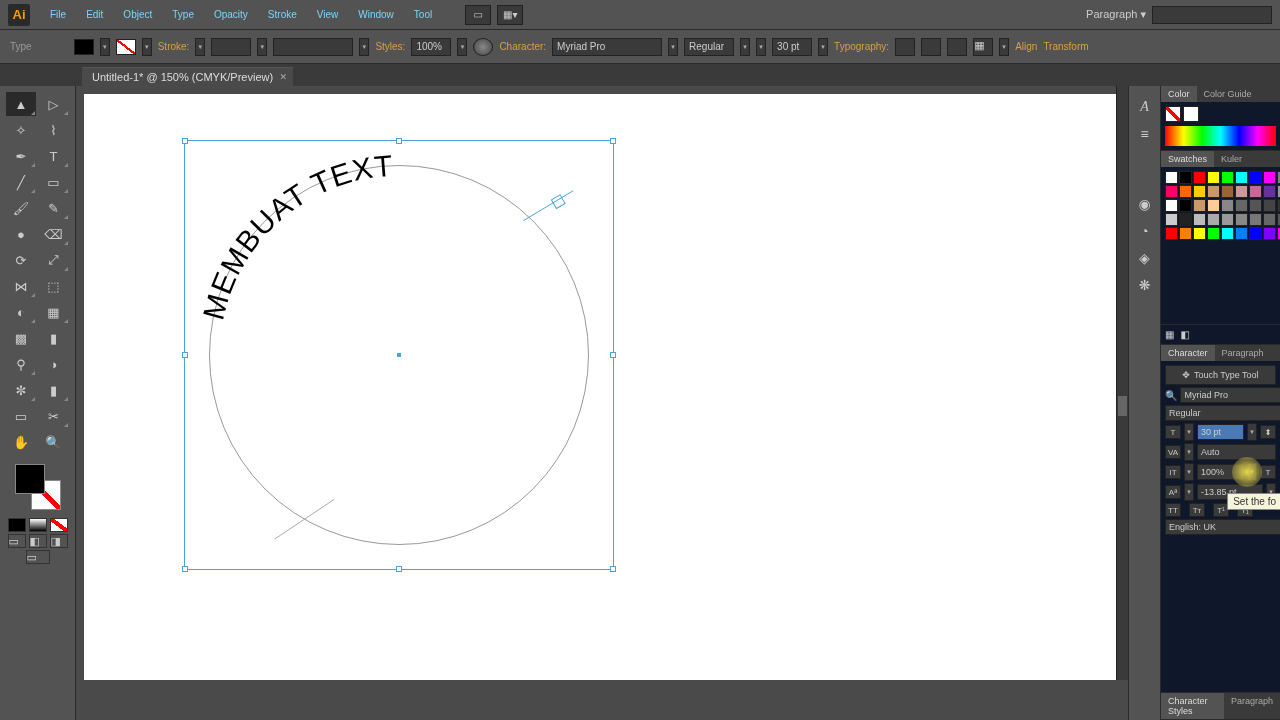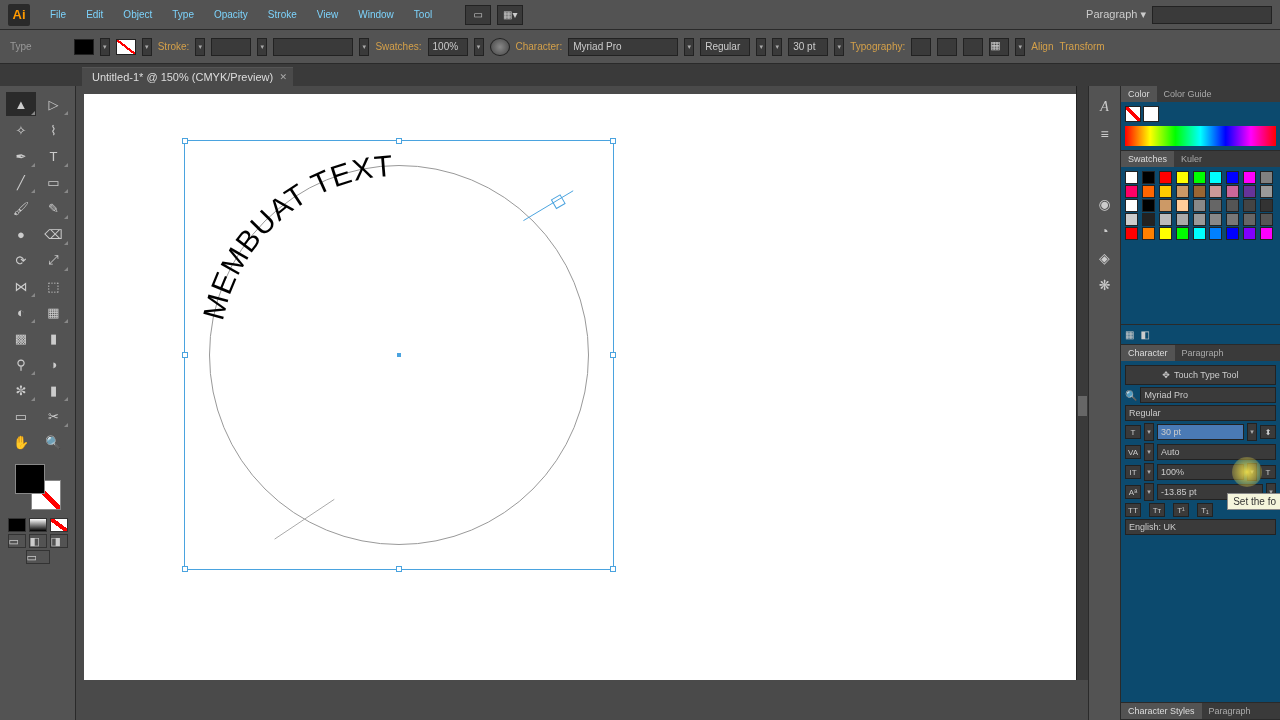--- a/index.html
+++ b/index.html
@@ -61,21 +61,21 @@
 .circle-path { position: absolute; left: 50%; top: 50%; width: 380px; height: 380px; margin: -190px 0 0 -190px; border: 1px solid #999; border-radius: 50%; }
 .text-svg { position: absolute; left: 0; top: 0; width: 100%; height: 100%; }
 .vscroll { position: absolute; right: 0; top: 0; bottom: 40px; width: 12px; background: #3a3a3a; border-left: 1px solid #222; }
 .vscroll-thumb { position: absolute; left: 1px; right: 1px; top: 310px; height: 20px; background: #666; }
 .below-canvas { position: absolute; left: 8px; right: 12px; bottom: 0; height: 40px; background: #4a4a4a; }
 
 
 .dock-strip { width: 32px; background: #535353; border-left: 1px solid #2a2a2a; padding-top: 6px; }
 .dock-icon { width: 24px; height: 24px; margin: 3px auto; display: flex; align-items: center; justify-content: center; color: #ccc; font-size: 14px; }
 
-.panels { width: 160px; background: #0c4a6e; border-left: 1px solid #2a2a2a; display: flex; flex-direction: column; font-size: 10px; }
+.panels { width: 120px; background: #0f172a; border-left: 1px solid #2a2a2a; display: flex; flex-direction: column; font-size: 10px; }
 .panel { border-bottom: 1px solid #2a2a2a; }
 .panel-tabs { display: flex; background: #3a3a3a; }
 .panel-tab { padding: 3px 7px; font-size: 9px; color: #aaa; }
 .panel-tab.active { background: #535353; color: #ddd; }
 .panel-body { padding: 4px; }
 
 .color-body { display: flex; gap: 4px; flex-direction: column; }
 .color-swatches-mini { display: flex; gap: 2px; }
 .col-sq { width: 16px; height: 16px; border: 1px solid #222; }
 .spectrum { height: 20px; background: linear-gradient(to right, red, yellow, lime, cyan, blue, magenta, red); }
@@ -120,21 +120,21 @@
   <div class="swatch black"></div>
   <div class="ctrl-dd"></div>
   <div class="swatch none"></div>
   <div class="ctrl-dd"></div>
   <span class="ctrl-label orange">Stroke:</span>
   <div class="ctrl-dd"></div>
   <input class="ctrl-input" style="width: 40px;">
   <div class="ctrl-dd"></div>
   <input class="ctrl-input" style="width: 80px;">
   <div class="ctrl-dd"></div>
-  <span class="ctrl-label orange">Swatches:</span>
+  <span class="ctrl-label orange">Styles:</span>
   <input class="ctrl-input" style="width: 40px;" value="100%">
   <div class="ctrl-dd"></div>
   <div class="ctrl-group-btn" style="border-radius:50%; background:radial-gradient(circle,#888,#444)"></div>
   <span class="ctrl-label orange">Character:</span>
   <input class="ctrl-input" style="width: 110px;" value="Myriad Pro">
   <div class="ctrl-dd"></div>
   <input class="ctrl-input" style="width: 50px;" value="Regular">
   <div class="ctrl-dd"></div>
   <div class="ctrl-dd"></div>
   <input class="ctrl-input" style="width: 40px;" value="30 pt">

